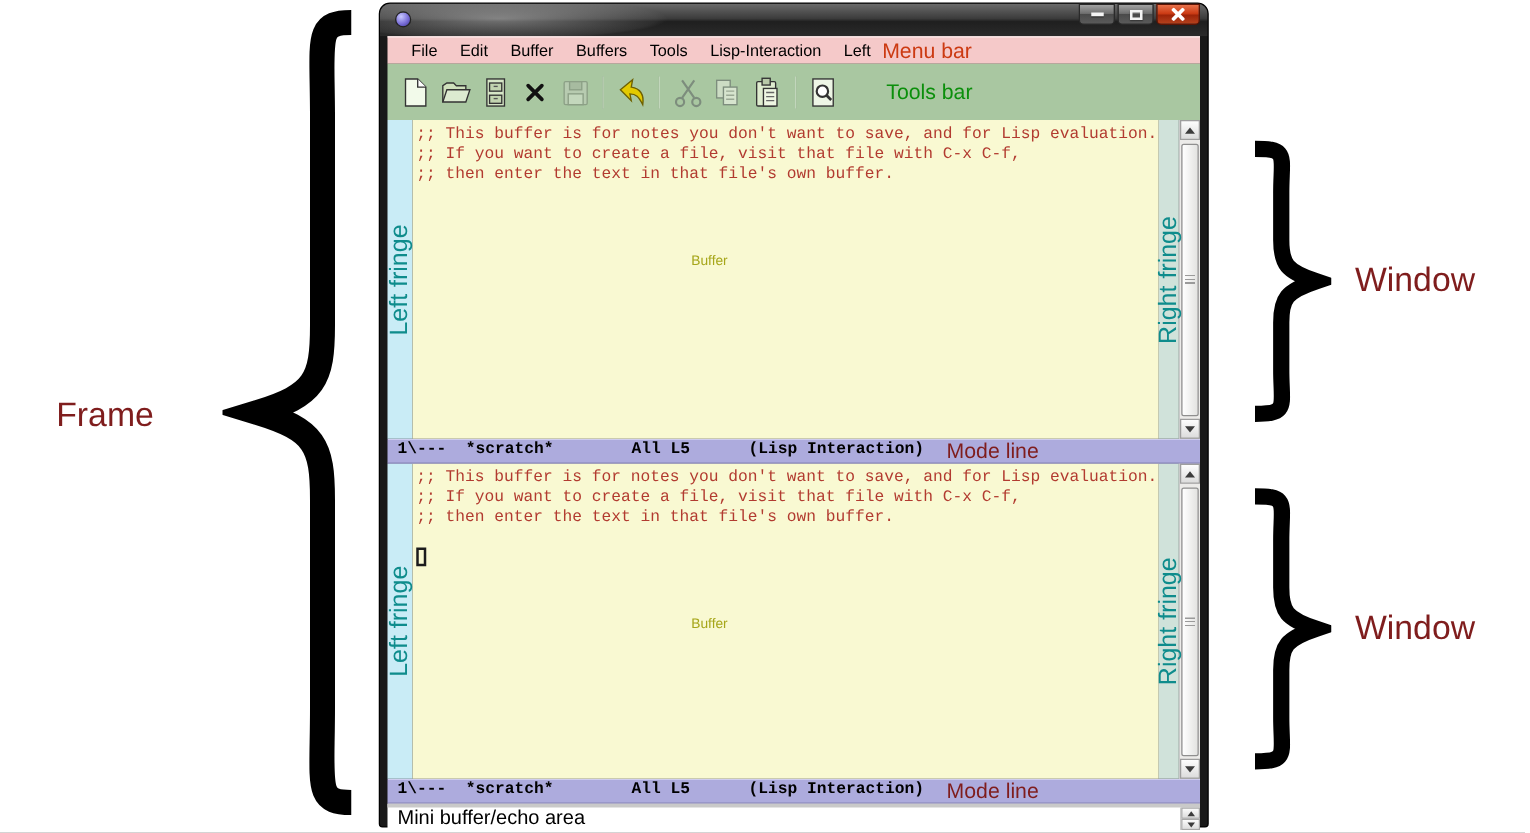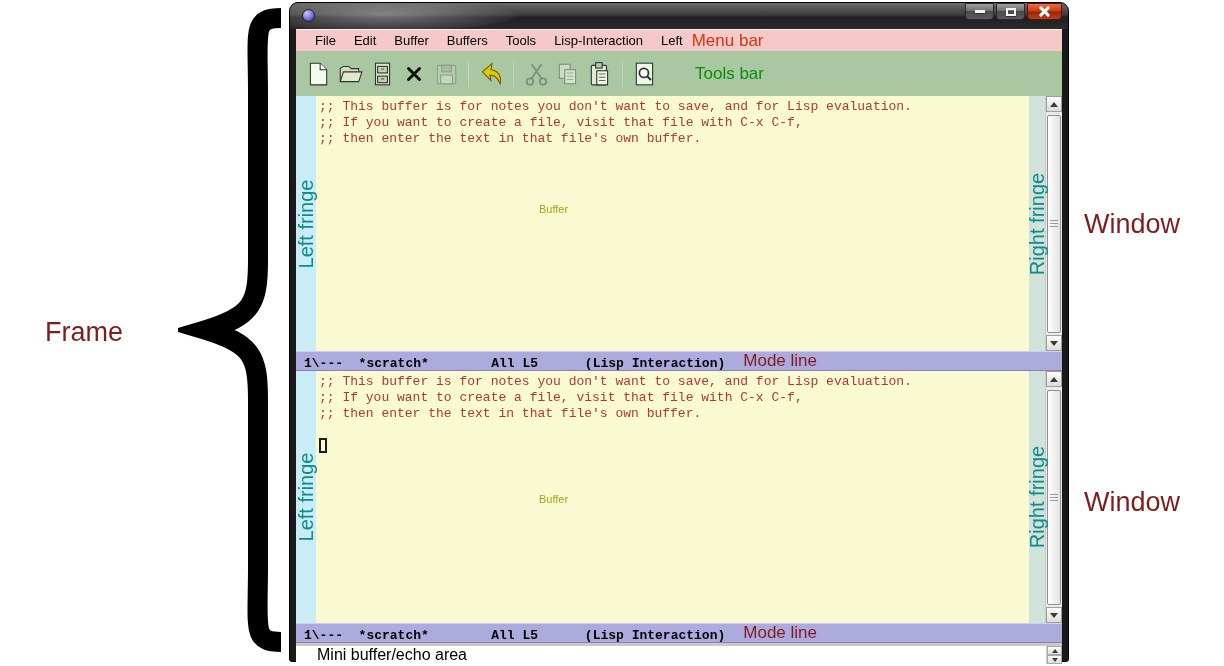--- a/index.html
+++ b/index.html
@@ -6,21 +6,21 @@
   html,body { background:#fff; }
   body { font-family:"Liberation Sans", sans-serif; }
   .stage { position:relative; width:1224px; height:666px; background:#fff; overflow:hidden; }
 
   
   .big-label { position:absolute; font-size:27px; color:#7f1d1d; }
   .brace-svg { position:absolute; }
 
   
   .emacs-frame {
-    position:absolute; left:289px; top:2px; width:780px; height:660px;
+    position:absolute; left:303px; top:2px; width:664px; height:660px;
     background:#191919; border:1px solid #000;
     border-radius:9px 9px 3px 3px;
     padding:0 6px 5px 6px;
     display:flex; flex-direction:column;
   }
   .titlebar {
     height:26px; margin:0 -6px; flex:0 0 26px;
     border-radius:8px 8px 0 0;
     background:
       radial-gradient(ellipse 180px 22px at 95px 12px, rgba(190,190,190,.55), rgba(120,120,120,.15) 70%, transparent 75%),
@@ -84,30 +84,30 @@
   .sb-thumb { flex:1; margin:3px 1px 2px 1px; background:linear-gradient(90deg,#ffffff,#e3e3e1);
     border:1px solid #8f8f8f; border-radius:2px; display:flex; align-items:center; justify-content:center; }
   .grip { width:8px; height:8px;
     background:repeating-linear-gradient(to bottom,#9a9a9a 0 1px,transparent 1px 3px); }
   .tri-up { width:0; height:0; border-left:4px solid transparent; border-right:4px solid transparent;
     border-bottom:5px solid #3c3c3c; }
   .tri-down { width:0; height:0; border-left:4px solid transparent; border-right:4px solid transparent;
     border-top:5px solid #3c3c3c; }
 
   
-  .modeline { flex:0 0 18px; background:#adabdd; display:flex; align-items:flex-end;
+  .modeline { flex:0 0 18px; background:#adabdd; display:flex; align-items:flex-start;
     padding-left:8px; box-shadow:inset 0 1px 0 #cfcdf0, inset 0 -1px 0 #8583b5; }
   .modeline-text { font-family:"Liberation Mono","DejaVu Sans Mono",monospace;
     font-weight:bold; font-size:13px; color:#000; white-space:pre; }
   .modeline-note { font-size:17px; color:#7f1d1d; margin-left:18px; white-space:nowrap; }
 
   
   .minibuffer { flex:0 0 19px; background:#fff; border-top:3px solid #c9c9c9;
     display:flex; align-items:center; }
-  .minibuffer-text { font-size:16px; color:#000; padding-left:21px; flex:1; }
+  .minibuffer-text { font-size:16px; color:#000; padding-left:8px; flex:1; }
   .mini-scroll { width:16px; height:100%; display:flex; flex-direction:column; border-left:1px solid #ccc; }
   .mini-btn { flex:1; background:linear-gradient(180deg,#fbfbfb,#dedede); border:1px solid #a8a8a8;
     display:flex; align-items:center; justify-content:center; }
   .mini-btn .tri-up { border-left-width:3px; border-right-width:3px; border-bottom-width:4px; }
   .mini-btn .tri-down { border-left-width:3px; border-right-width:3px; border-top-width:4px; }
 
   svg.icon { display:block; }
 </style>
 </head>
 <body>

